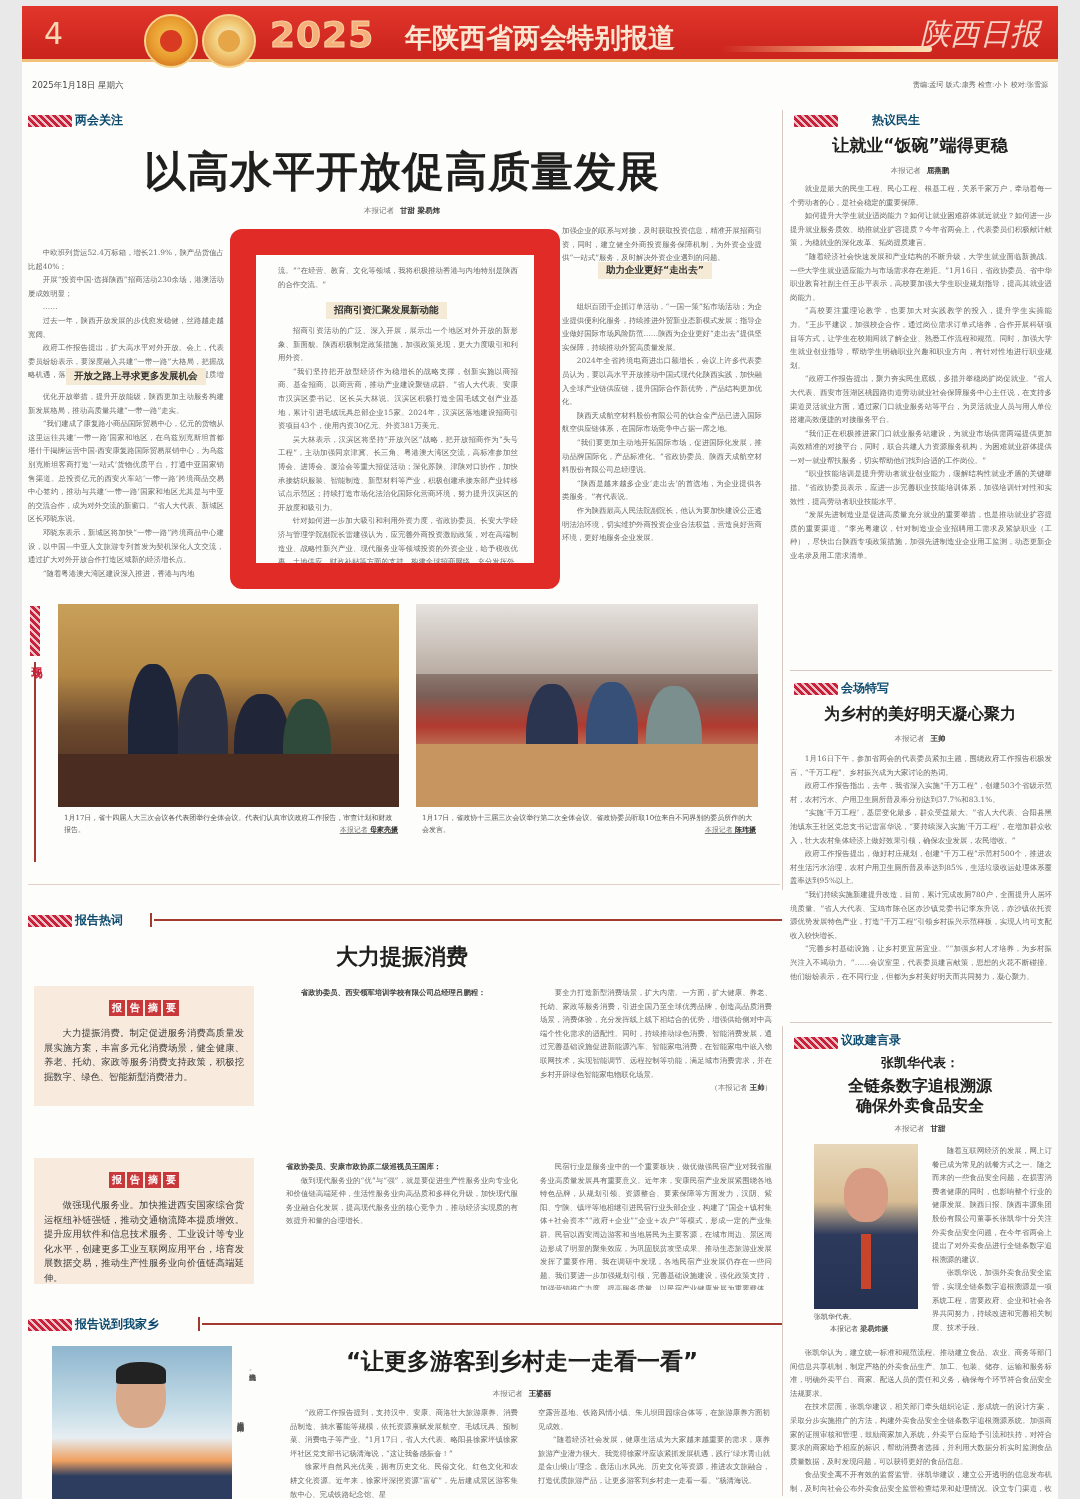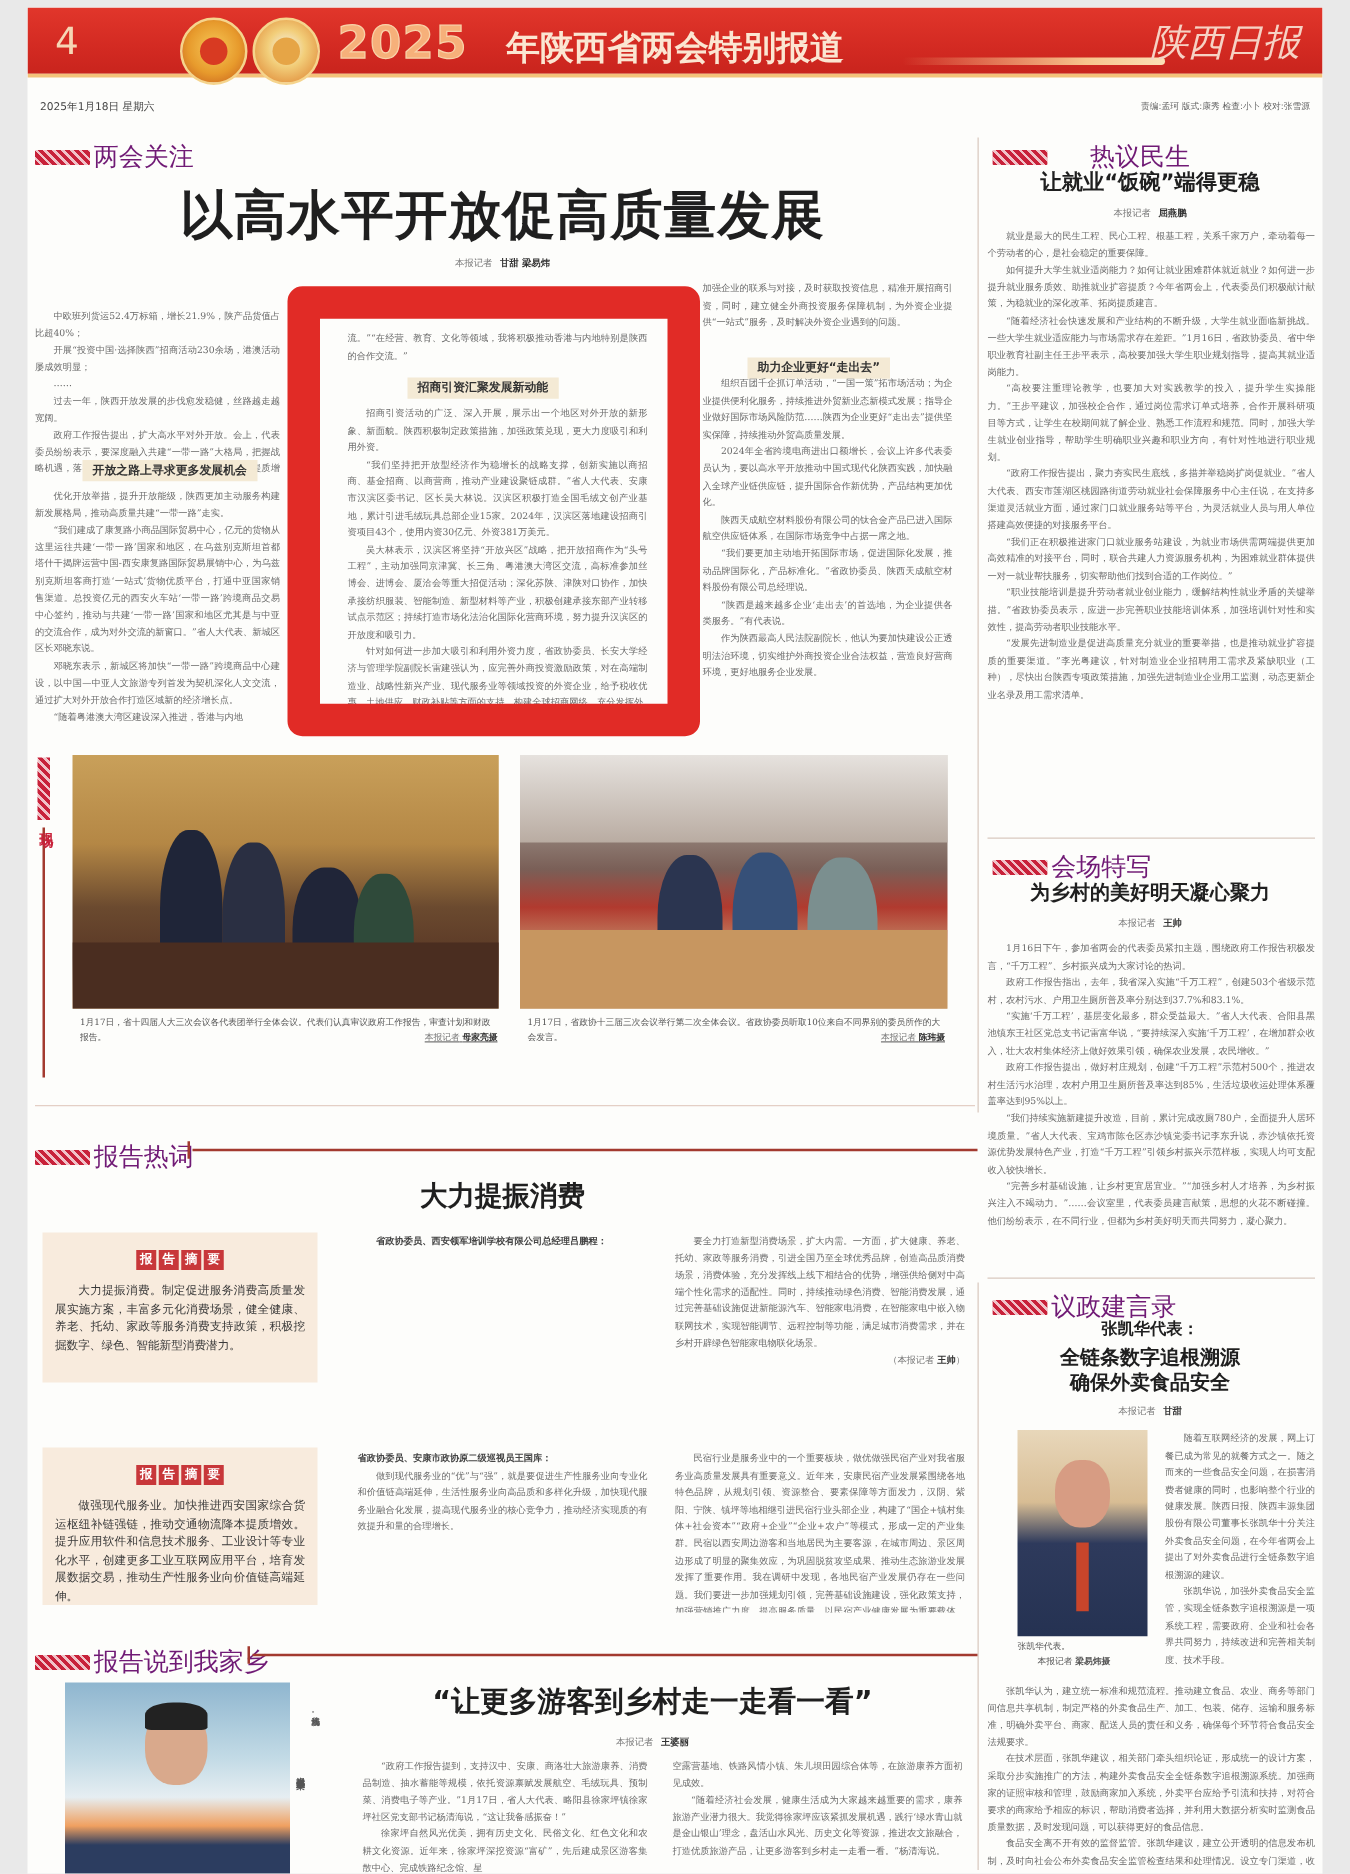--- a/index.html
+++ b/index.html
@@ -21,21 +21,21 @@
   .mast-line { position: absolute; left: 700px; top: 40px; width: 210px; height: 6px; background: linear-gradient(90deg, rgba(247,196,140,0) 0%, #f7c48c 70%, #fbe0b6 100%); border-radius: 3px; }
   .mast-logo { position: absolute; right: 18px; top: 8px; font-family: "DejaVu Serif", serif; font-style: italic; font-size: 30px; color: #f6d2c4; }
 
   .dateline { position: absolute; left: 10px; top: 74px; font-family: "DejaVu Sans", sans-serif; font-size: 8.5px; color: #444; }
   .editors { position: absolute; right: 10px; top: 74px; font-family: "DejaVu Sans", sans-serif; font-size: 7px; color: #666; }
 
   
   .tag { position: absolute; display: flex; align-items: center; gap: 3px; }
   .tag .pattern { width: 44px; height: 12px;
     background: repeating-linear-gradient(45deg, #c8223a 0 3px, #f1c2c8 3px 5px), #c8223a; border-radius: 1px; }
-  .tag .label { font-family: "DejaVu Serif", serif; font-size: 20px; color: #701a75; font-weight: normal; }
+  .tag .label { font-family: "DejaVu Serif", serif; font-size: 12px; color: #0c4a6e; font-weight: bold; }
   .tag-line { position: absolute; height: 2px; background: #a33a2f; }
   .tag-bar { position: absolute; width: 2px; height: 14px; background: #a33a2f; }
 
   
   .hl { position: absolute; font-family: "DejaVu Sans", sans-serif; font-weight: bold; color: #1f1f1f; text-align: center; }
   .byline { position: absolute; font-family: "DejaVu Sans", sans-serif; font-size: 7.5px; color: #777; text-align: center; }
   .byline b { color: #333; font-weight: bold; margin-left: 6px; }
 
   .body { position: absolute; font-family: "DejaVu Serif", serif; font-size: 7.4px; line-height: 13.6px; color: #6a6a6a; text-align: justify; overflow: hidden; }
   .body p { text-indent: 2em; }
@@ -135,21 +135,21 @@
   <div class="body" style="left:256px; top:318px; width:240px; height:240px;">
     <p>招商引资活动的广泛、深入开展，展示出一个地区对外开放的新形象、新面貌。陕西积极制定政策措施，加强政策兑现，更大力度吸引和利用外资。</p>
       <p>“我们坚持把开放型经济作为稳增长的战略支撑，创新实施以商招商、基金招商、以商营商，推动产业建设聚链成群。”省人大代表、安康市汉滨区委书记、区长吴大林说。汉滨区积极打造全国毛绒文创产业基地，累计引进毛绒玩具总部企业15家。2024年，汉滨区落地建设招商引资项目43个，使用内资30亿元、外资381万美元。</p>
       <p>吴大林表示，汉滨区将坚持“开放兴区”战略，把开放招商作为“头号工程”，主动加强同京津冀、长三角、粤港澳大湾区交流，高标准参加丝博会、进博会、厦洽会等重大招促活动；深化苏陕、津陕对口协作，加快承接纺织服装、智能制造、新型材料等产业，积极创建承接东部产业转移试点示范区；持续打造市场化法治化国际化营商环境，努力提升汉滨区的开放度和吸引力。</p>
       <p>针对如何进一步加大吸引和利用外资力度，省政协委员、长安大学经济与管理学院副院长雷建强认为，应完善外商投资激励政策，对在高端制造业、战略性新兴产业、现代服务业等领域投资的外资企业，给予税收优惠、土地供应、财政补贴等方面的支持，构建全球招商网络，充分发挥外</p>
   </div>
 
   <div class="body" style="left:540px; top:218px; width:200px; height:44px;">
     <p style="text-indent:0">加强企业的联系与对接，及时获取投资信息，精准开展招商引资，同时，建立健全外商投资服务保障机制，为外资企业提供“一站式”服务，及时解决外资企业遇到的问题。</p>
   </div>
-  <div class="subhead" style="left:576px; top:280px;">助力企业更好“走出去”</div>
+  <div class="subhead" style="left:576px; top:256px;">助力企业更好“走出去”</div>
   <div class="body" style="left:540px; top:294px; width:200px; height:268px;">
     <p>组织百团千企抓订单活动，“一国一策”拓市场活动；为企业提供便利化服务，持续推进外贸新业态新模式发展；指导企业做好国际市场风险防范……陕西为企业更好“走出去”提供坚实保障，持续推动外贸高质量发展。</p>
       <p>2024年全省跨境电商进出口额增长，会议上许多代表委员认为，要以高水平开放推动中国式现代化陕西实践，加快融入全球产业链供应链，提升国际合作新优势，产品结构更加优化。</p>
       <p>陕西天成航空材料股份有限公司的钛合金产品已进入国际航空供应链体系，在国际市场竞争中占据一席之地。</p>
       <p>“我们要更加主动地开拓国际市场，促进国际化发展，推动品牌国际化，产品标准化。”省政协委员、陕西天成航空材料股份有限公司总经理说。</p>
       <p>“陕西是越来越多企业‘走出去’的首选地，为企业提供各类服务。”有代表说。</p>
       <p>作为陕西最高人民法院副院长，他认为要加快建设公正透明法治环境，切实维护外商投资企业合法权益，营造良好营商环境，更好地服务企业发展。</p>
   </div>
 
   <div class="red-frame"></div>
@@ -259,21 +259,21 @@
   </div>
   <div class="body" style="left:264px; top:1154px; width:232px; height:130px;">
     <p class="speaker" style="text-indent:0">省政协委员、安康市政协原二级巡视员王国库：</p>
     <p>做到现代服务业的“优”与“强”，就是要促进生产性服务业向专业化和价值链高端延伸，生活性服务业向高品质和多样化升级，加快现代服务业融合化发展，提高现代服务业的核心竞争力，推动经济实现质的有效提升和量的合理增长。</p>
   </div>
   <div class="body" style="left:518px; top:1154px; width:232px; height:130px;">
     <p>民宿行业是服务业中的一个重要板块，做优做强民宿产业对我省服务业高质量发展具有重要意义。近年来，安康民宿产业发展紧围绕各地特色品牌，从规划引领、资源整合、要素保障等方面发力，汉阴、紫阳、宁陕、镇坪等地相继引进民宿行业头部企业，构建了“国企+镇村集体+社会资本”“政府+企业”“企业+农户”等模式，形成一定的产业集群。民宿以西安周边游客和当地居民为主要客源，在城市周边、景区周边形成了明显的聚集效应，为巩固脱贫攻坚成果、推动生态旅游业发展发挥了重要作用。我在调研中发现，各地民宿产业发展仍存在一些问题。我们要进一步加强规划引领，完善基础设施建设，强化政策支持，加强营销推广力度，提高服务质量，以民宿产业健康发展为重要载体，推动农、文、旅、康融合发展，多途径实现生态价值转换，促进区域高质量发展。</p>
 
   </div>
 
-  <div class="tag" style="left:772px; top:1026px;">
+  <div class="tag" style="left:772px; top:1026px;align-items:flex-end;">
     <span class="pattern"></span>
     <span class="label">议政建言录</span>
   </div>
   <div class="hl" style="left:766px; top:1048px; width:264px; font-size:13px; font-family:'DejaVu Serif',serif;">张凯华代表：</div>
   <div class="hl" style="left:766px; top:1070px; width:264px; font-size:16px; line-height:20px;">
     <div>全链条数字追根溯源</div>
     <div>确保外卖食品安全</div>
   </div>
   <div class="byline" style="left:766px; top:1118px; width:264px;">
     <span>本报记者</span><b>甘甜</b>

